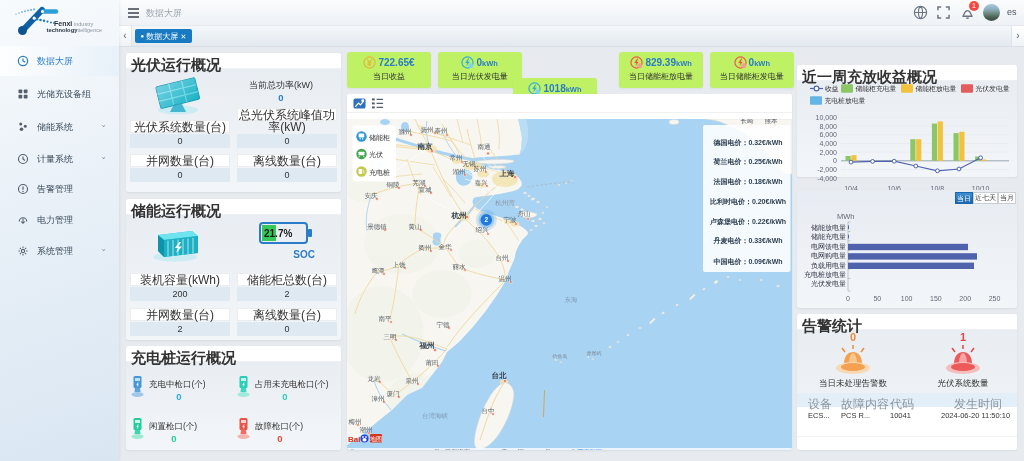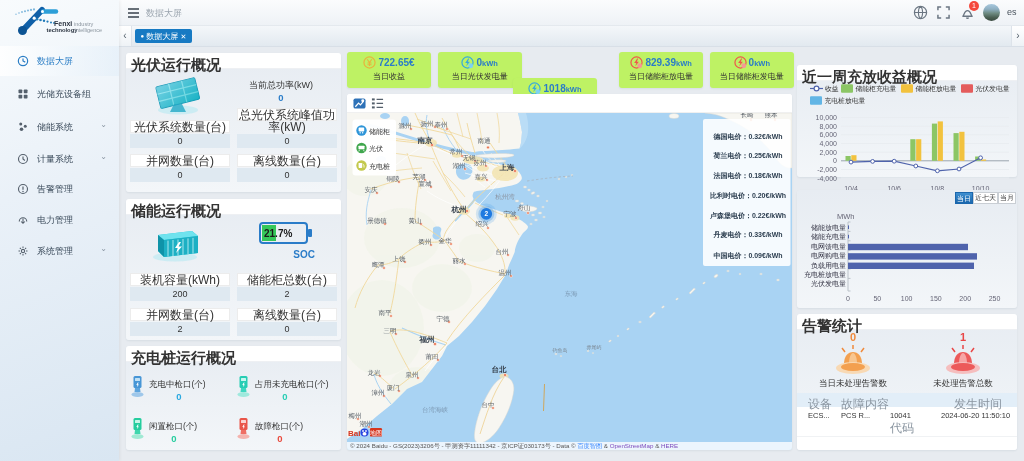--- a/index.html
+++ b/index.html
@@ -312,21 +312,21 @@
         <path d="M2.5 10.5 L6 6.5 L8 8.5 L11.5 4.5" stroke="#fff" stroke-width="1.3" fill="none"></path>
         <circle cx="10.5" cy="4" r="1.6" fill="#fff"></circle>
       </svg>
     <svg class="abs" style="left:24px;top:3px;" width="13" height="13" viewBox="0 0 14 14">
         <rect x="1" y="1.5" width="3" height="2.2" fill="#55606c"></rect>
         <rect x="1" y="5.8" width="3" height="2.2" fill="#55606c"></rect>
         <rect x="1" y="10.1" width="3" height="2.2" fill="#55606c"></rect>
         <path d="M6 2.6 H13 M6 6.9 H13 M6 11.2 H13" stroke="#55606c" stroke-width="1.4"></path>
       </svg>
   </div>
-  <div id="mapwrap" class="abs" style="left:0;top:19px;width:445px;height:337px;">
+  <div id="mapwrap" class="abs" style="left:0;top:25px;width:445px;height:337px;">
   <svg width="445" height="337" viewBox="0 0 445 337" font-family="Liberation Sans,sans-serif">
     <rect x="0" y="0" width="445" height="337" fill="#f7f6f1"></rect>
 
     <g fill="#edf3e3" opacity=".4">
       <ellipse cx="55" cy="125" rx="38" ry="30"></ellipse>
           <ellipse cx="35" cy="215" rx="42" ry="48"></ellipse>
       <ellipse cx="95" cy="175" rx="30" ry="24"></ellipse>
           <ellipse cx="18" cy="65" rx="22" ry="18"></ellipse>
       <ellipse cx="130" cy="135" rx="18" ry="14"></ellipse>
           <ellipse cx="70" cy="280" rx="30" ry="26"></ellipse>
@@ -738,26 +738,26 @@
   <svg class="abs" style="left:142px;top:28px;" width="48" height="36" viewBox="0 0 48 36">
     <g stroke="#e94747" stroke-width="1.5">
         <path d="M24 3 V7 M13 6 L16 10 M35 6 L32 10"></path>
       </g>
     <path d="M15 22 C15 14 19 10 24 10 C29 10 33 14 33 22 Z" fill="#ec5a5a"></path>
     <path d="M20 22 C20 15 22 11 24 11 C26 11 28 15 28 22 Z" fill="#f7a5a5"></path>
     <ellipse cx="24" cy="26" rx="17" ry="6" fill="#f5bebe"></ellipse>
     <ellipse cx="24" cy="25" rx="12" ry="4" fill="#ec5a5a"></ellipse>
   </svg>
   <div class="abs" style="left:16px;top:64px;width:80px;text-align:center;font-size:8.5px;color:#333;">当日未处理告警数</div>
-  <div class="abs" style="left:126px;top:64px;width:80px;text-align:center;font-size:8.5px;color:#333;">未处理告警总数</div>
+  <div class="abs" style="left:126px;top:64px;width:80px;text-align:center;font-size:8.5px;color:#333;">光伏系统数量</div>
   <div class="abs" style="left:0;top:93px;width:220px;height:43px;background:#fff;border-radius:0 0 3px 3px;"></div>
   <div class="abs" style="left:0;top:79px;width:220px;height:14px;background:#e2eef8;font-size:12px;color:#8a95a0;">
     <span class="abs" style="left:11px;top:3px;">设备</span>
       <span class="abs" style="left:44px;top:3px;">故障内容</span>
-    <span class="abs" style="left:93px;top:3px;margin-top:24px;">代码</span>
+    <span class="abs" style="left:93px;top:3px;">代码</span>
       <span class="abs" style="left:157px;top:3px;">发生时间</span>
   </div>
   <div class="abs" style="left:0;top:93px;width:220px;height:30px;border-bottom:1px solid #f0f2f4;font-size:7.5px;color:#333;">
     <span class="abs" style="left:11px;top:4px;">ECS...</span>
       <span class="abs" style="left:44px;top:4px;">PCS R...</span>
     <span class="abs" style="left:93px;top:4px;">10041</span>
       <span class="abs" style="left:144px;top:4px;">2024-06-20 11:50:10</span>
   </div>
 </div>
 

